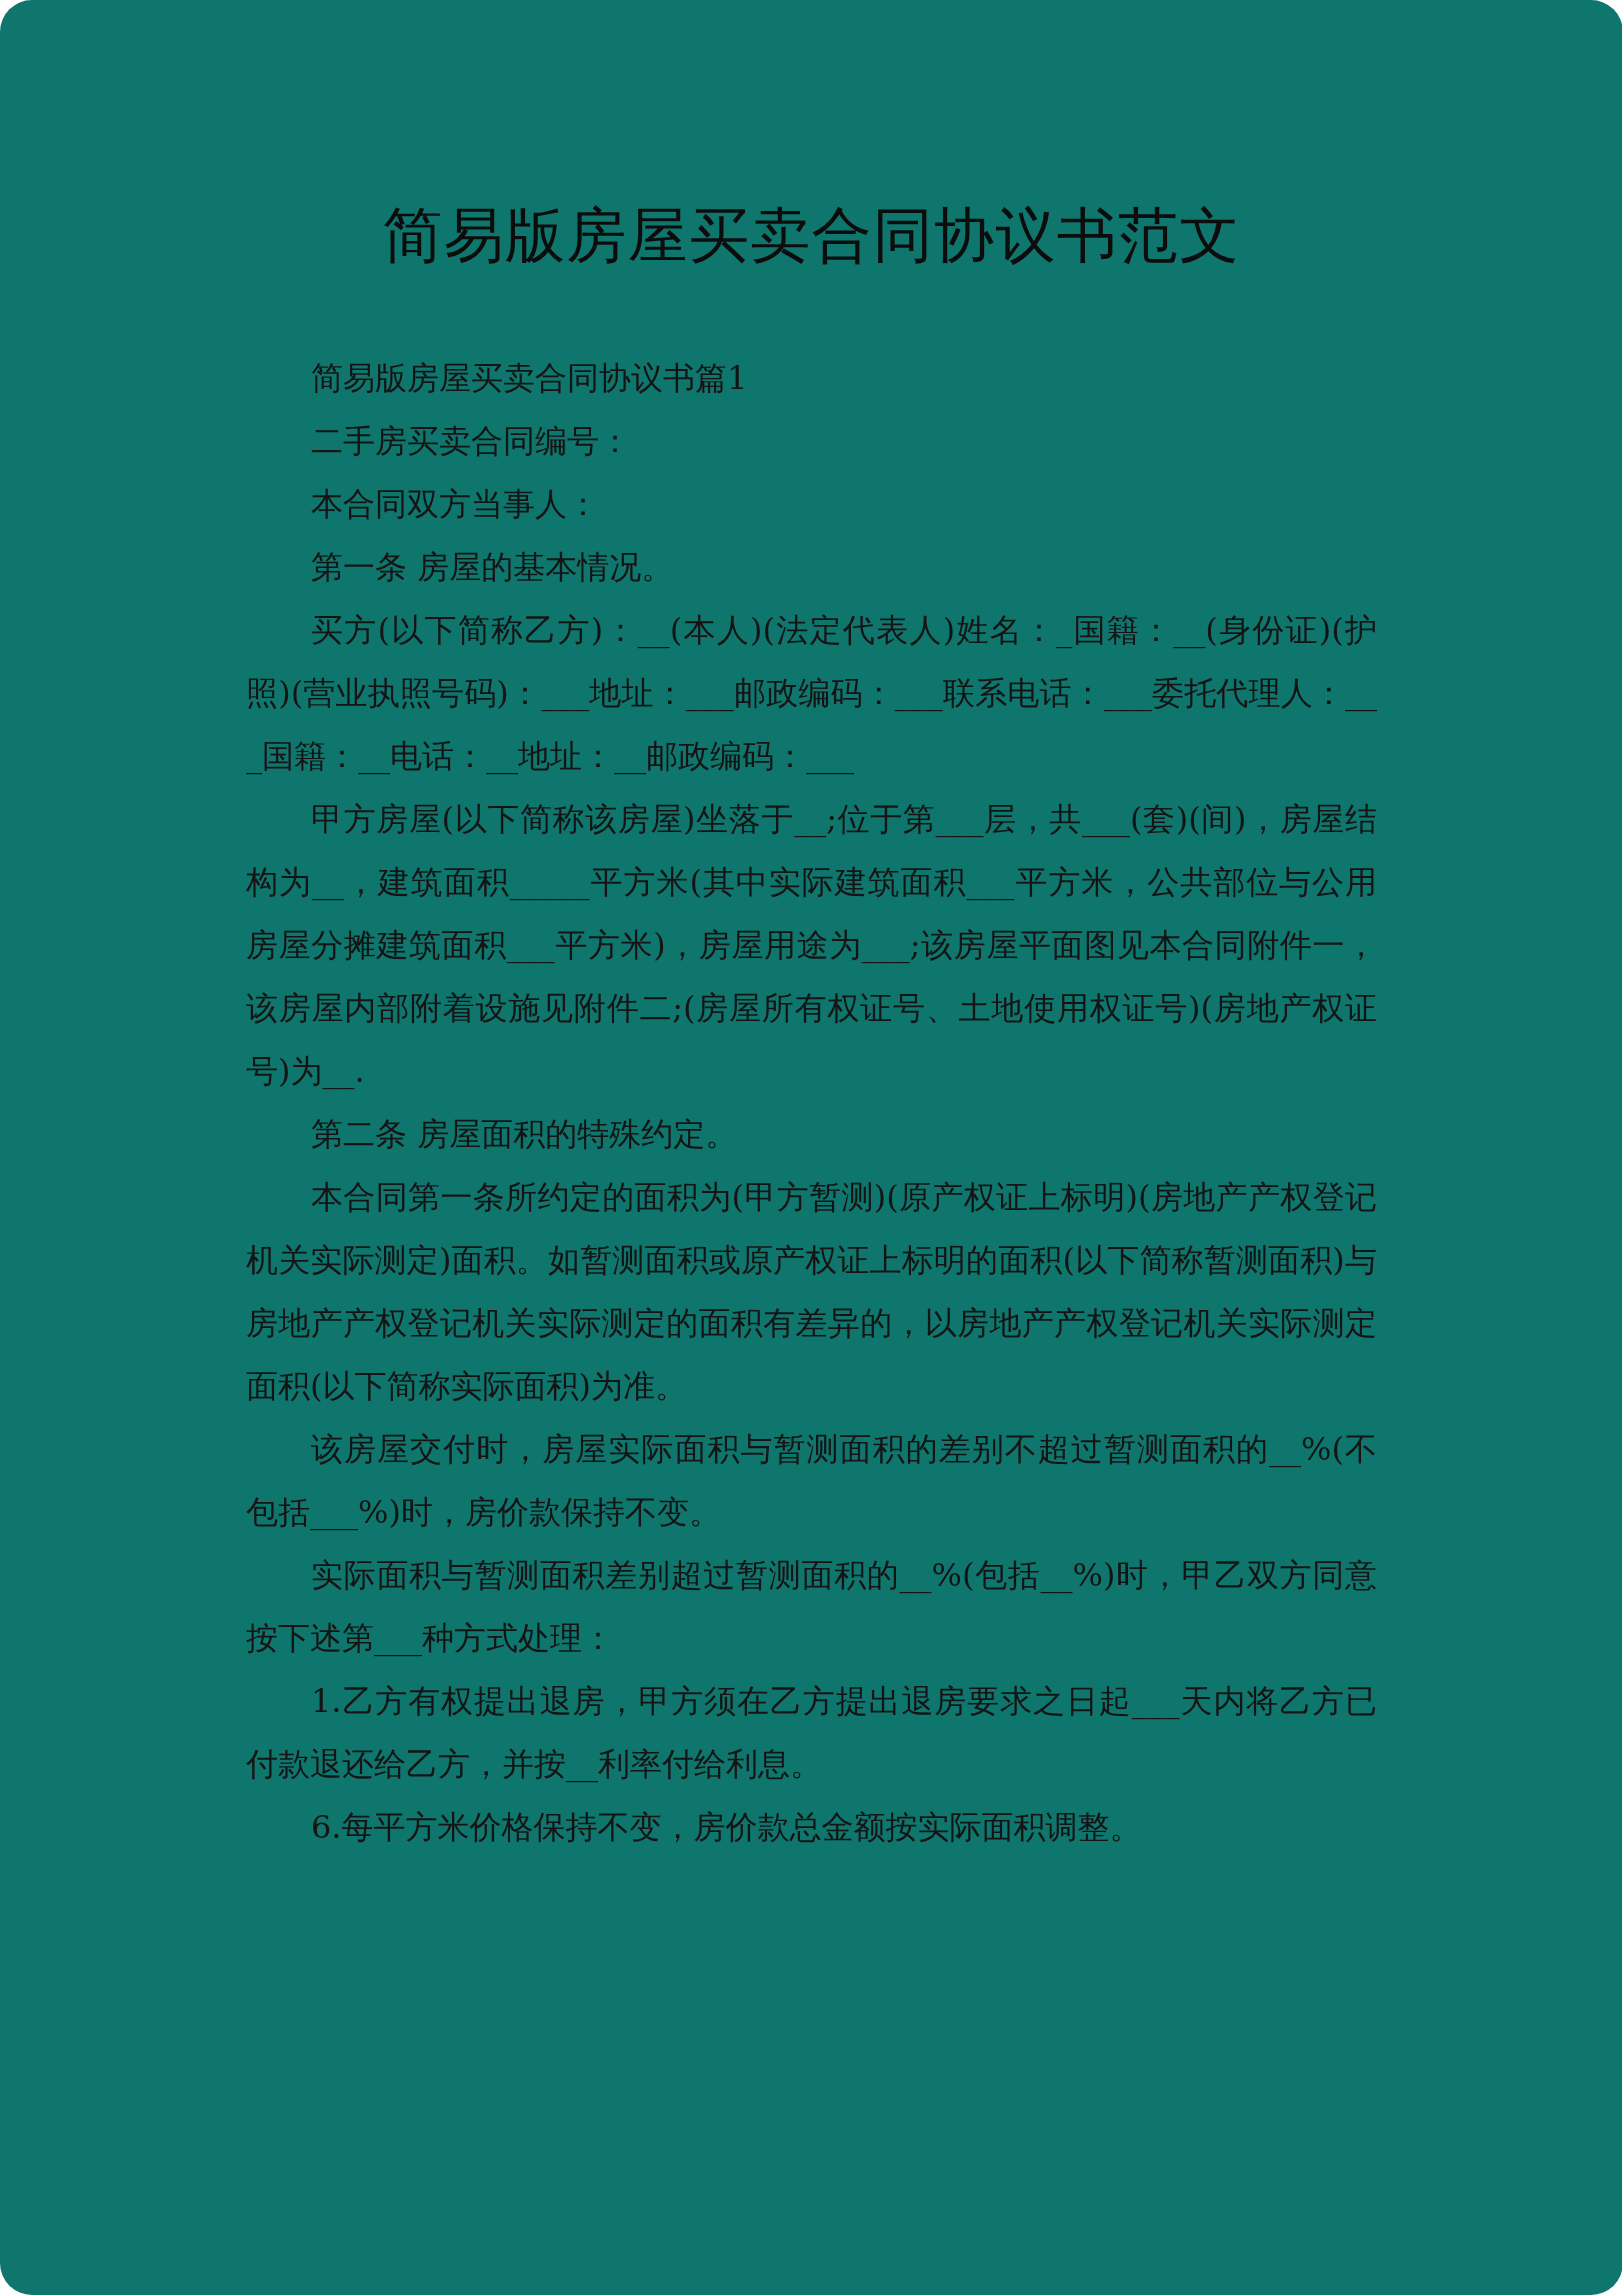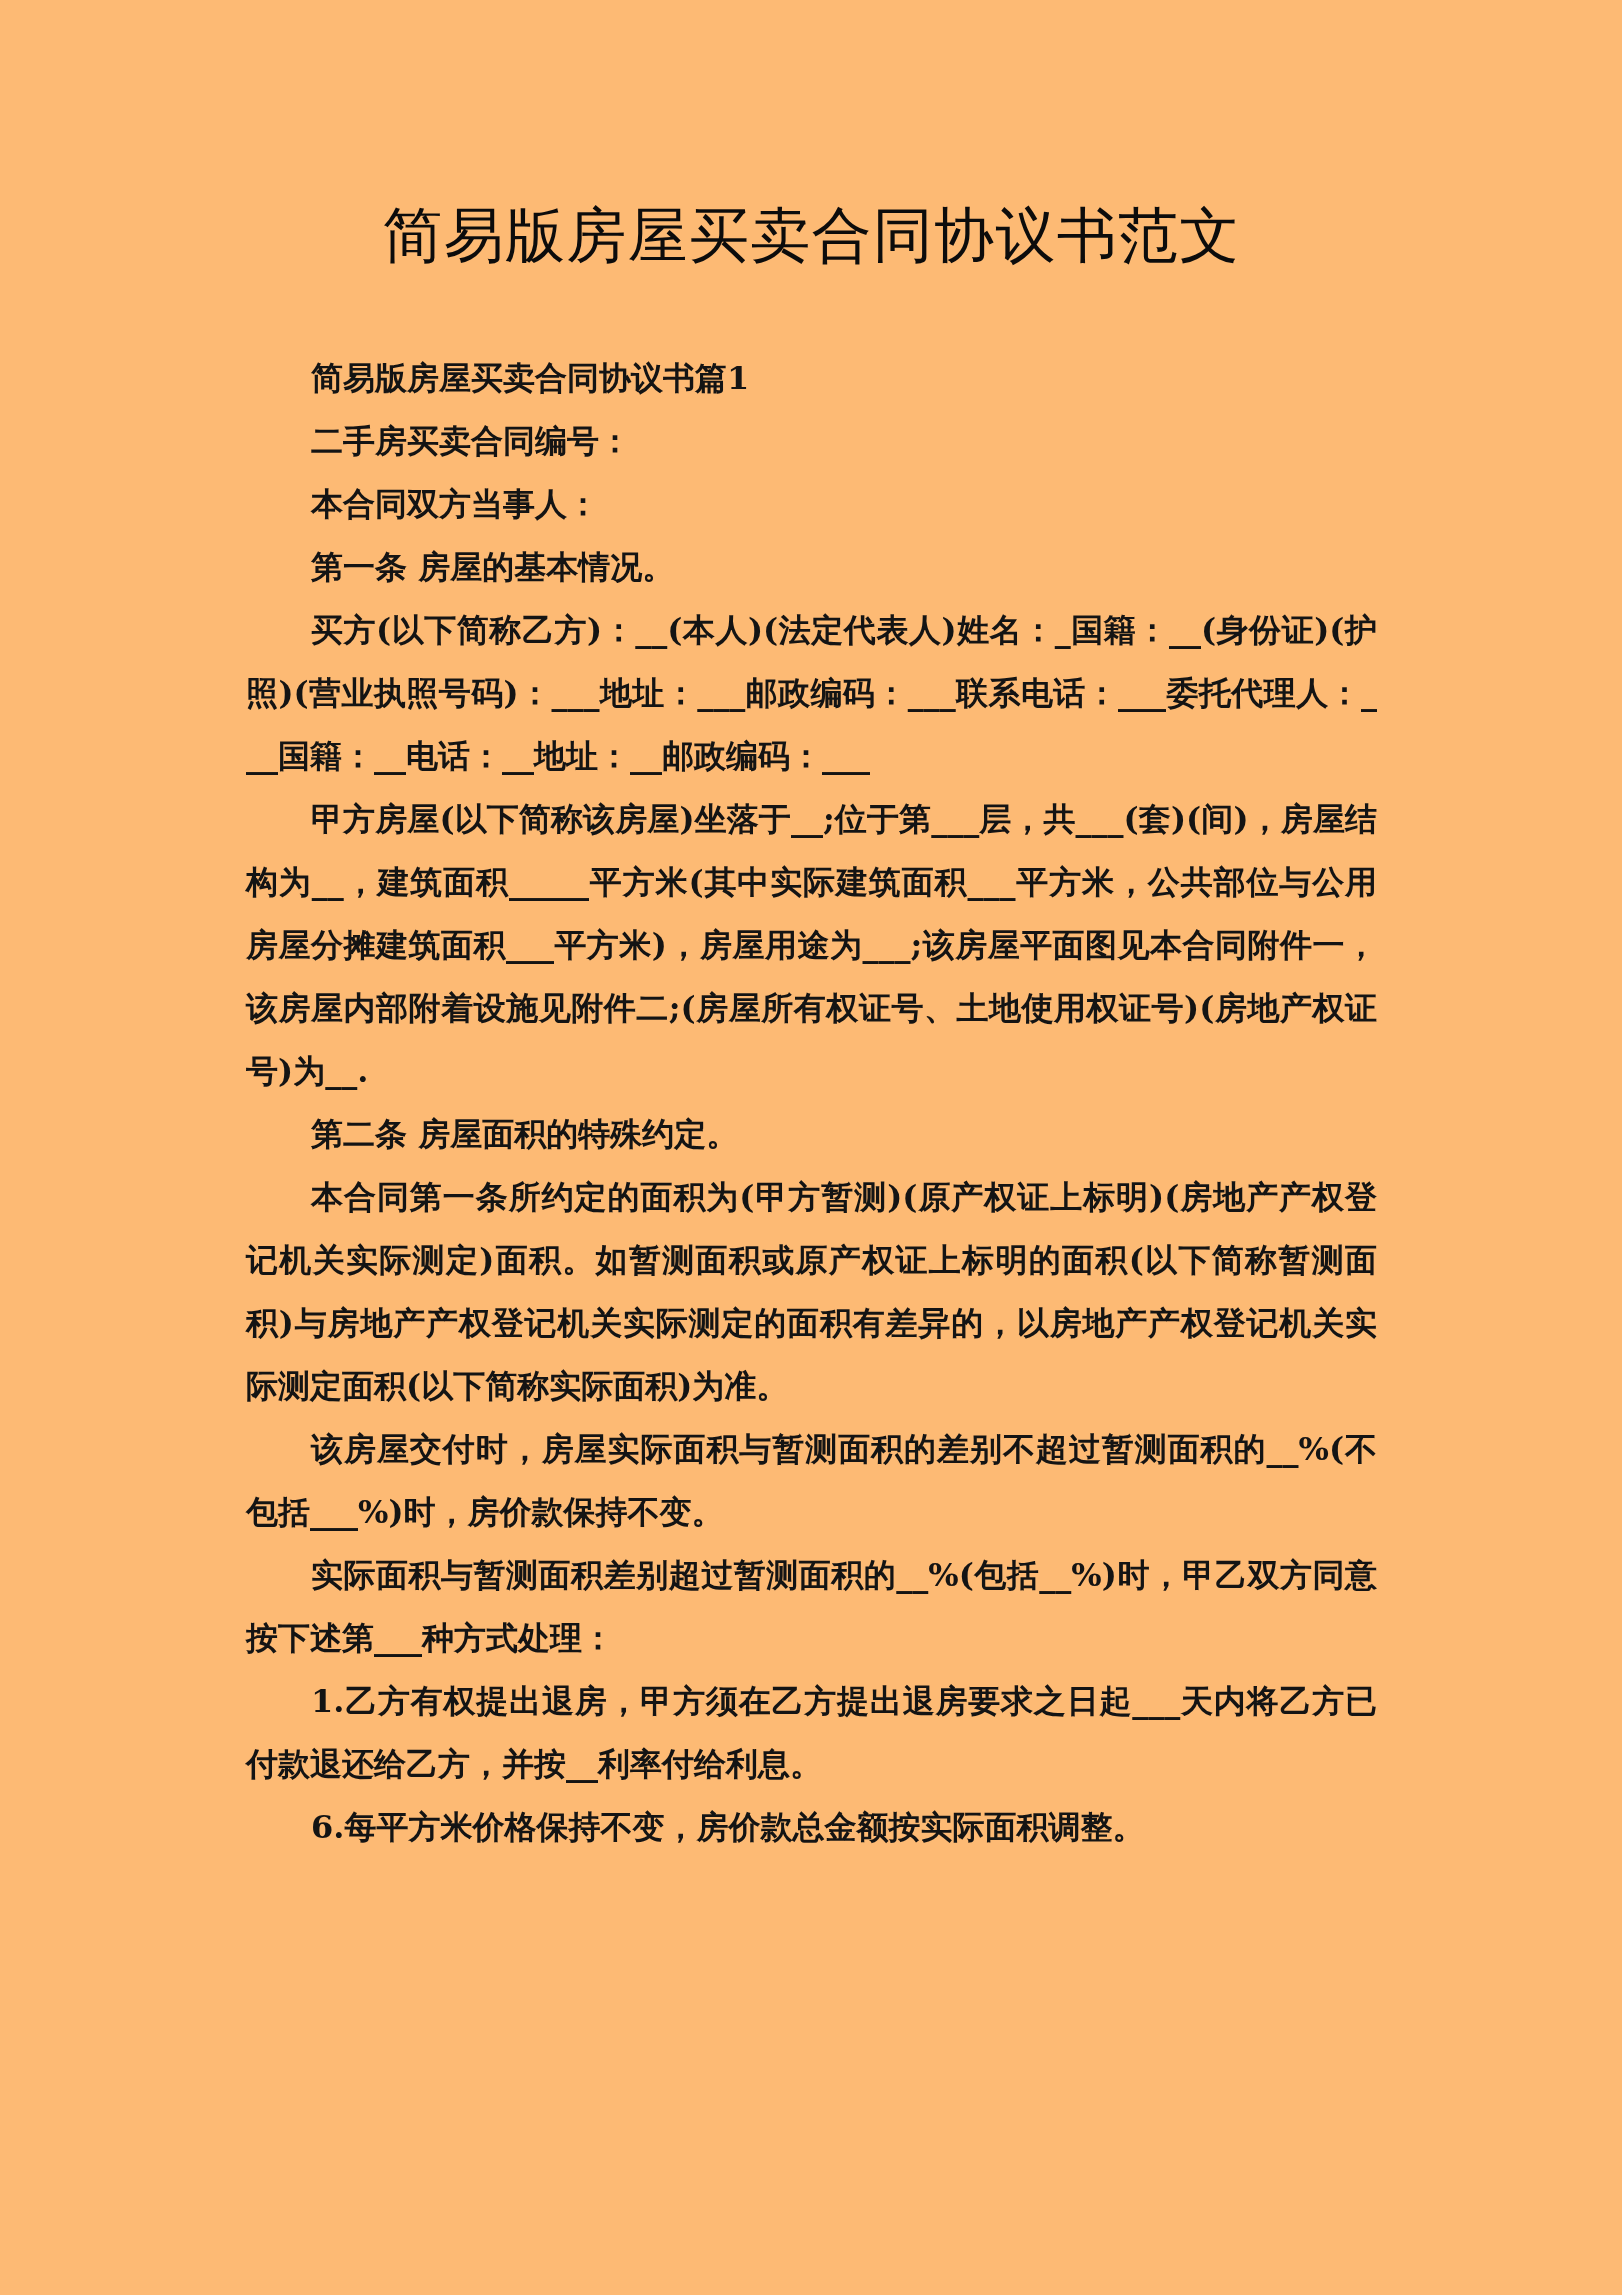--- a/index.html
+++ b/index.html
@@ -1,32 +1,33 @@
 <!DOCTYPE html>
 <html style="font-size:10.5px"><head>
 <meta charset="utf-8">
 <style>
   html, body { margin: 0; padding: 0; background: #ffffff; }
   body { width: 1623px; height: 2295px; position: relative; overflow: hidden; }
   .page {
     position: absolute; left: 0; top: 0; width: 1623px; height: 2295px;
-    background: #fdba74; color: #111111;
+    background: #0f766e; color: #111111;
     font-family: "DejaVu Serif", "Liberation Serif", serif;
+    border-radius: 32px;
   }
   .title {
     position: absolute; left: 0; top: 196px; width: 1623px;
     text-align: center; font-size: 60px; line-height: 79px;
     letter-spacing: 1.3px; color: #0c0c0c;
   }
   .body {
     position: absolute; left: 246px; top: 347px; width: 1131px;
     font-size: 32px; line-height: 63px; color: #141414;
     text-align: justify; text-justify: inter-character;
   }
-  .para { margin: 0; text-indent: 65px; word-break: break-all; font-weight: bold; }
+  .para { margin: 0; text-indent: 65px; word-break: break-all; }
 </style>
 </head>
 <body>
 
 <div class="page">
   <div class="title">简易版房屋买卖合同协议书范文</div>
   <div class="body">
     <p class="para">简易版房屋买卖合同协议书篇1</p>
     <p class="para">二手房买卖合同编号：</p>
     <p class="para">本合同双方当事人：</p>

